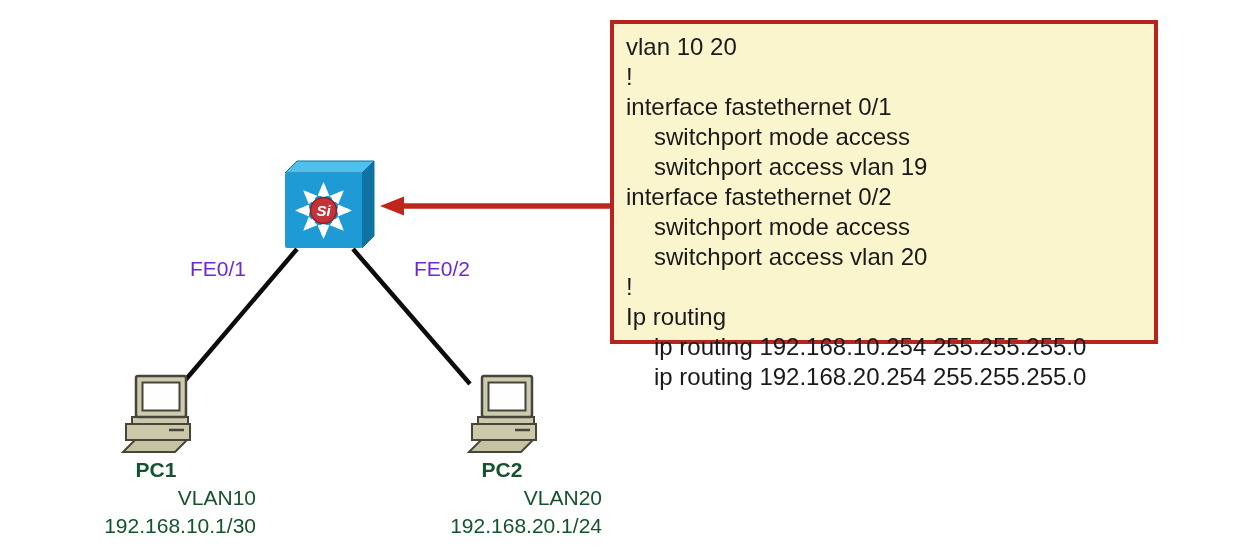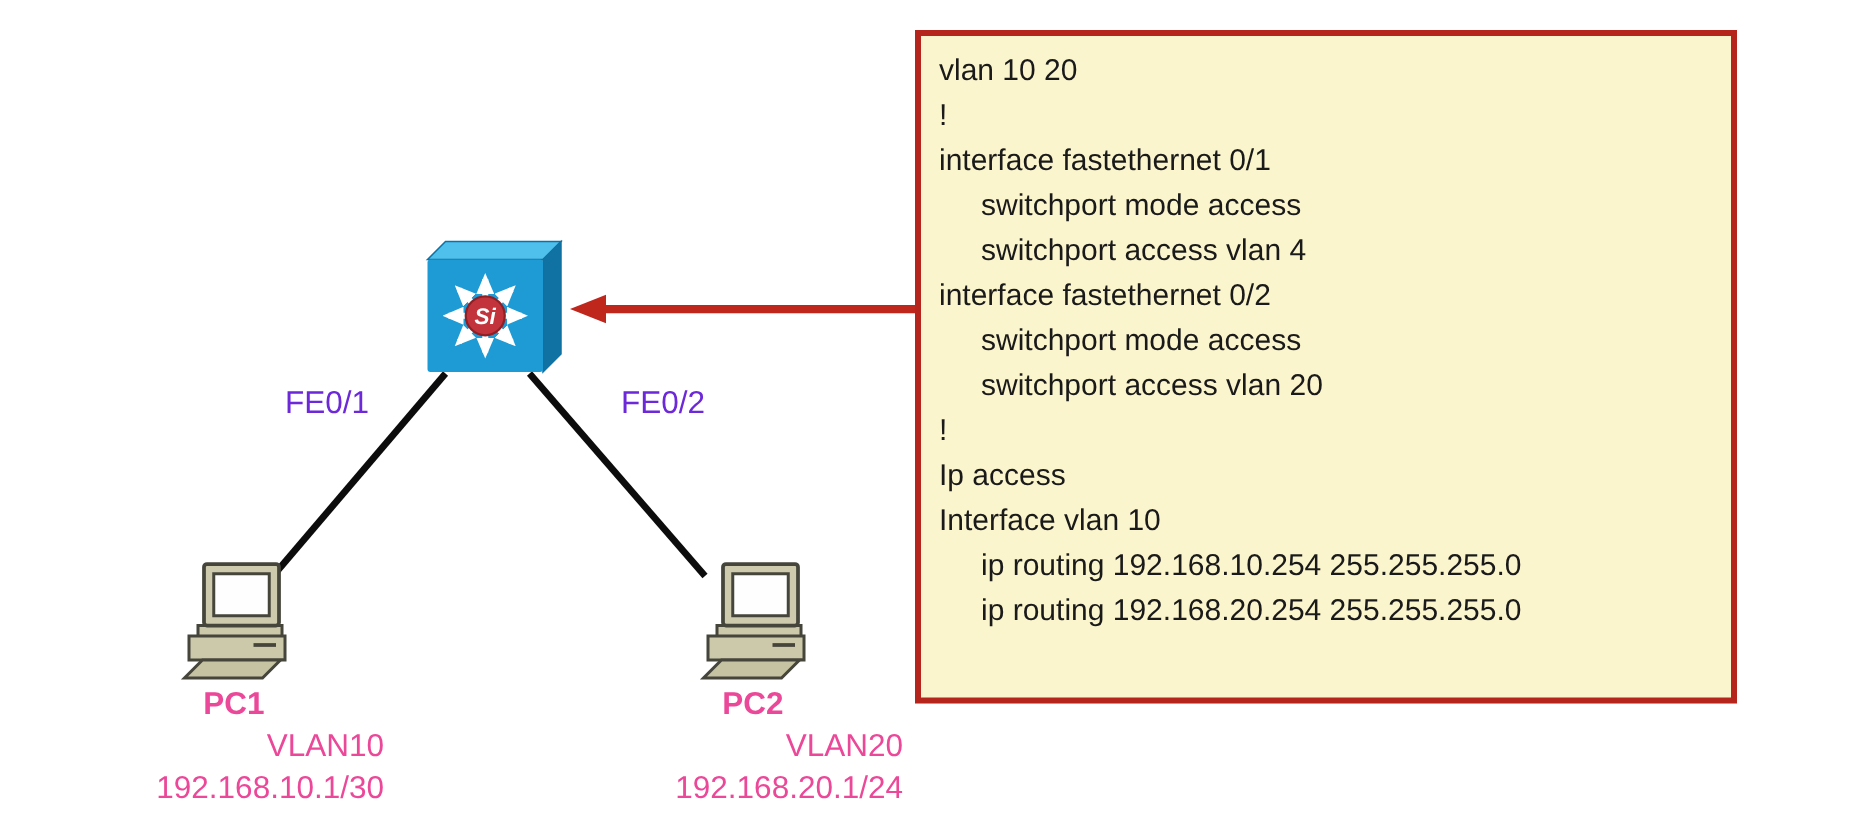--- a/index.html
+++ b/index.html
@@ -15,36 +15,36 @@
 
   .lbl {
     position: absolute;
     color: #6d28d9;
     font-size: 21px;
     text-align: center;
     white-space: nowrap;
   }
   .fe-label { width: 100px; }
 
-  .host-labels { position: absolute; width: 200px; text-align: center; color: #ec4899; }
+  .host-labels { position: absolute; width: 200px; text-align: center; color: #14532d; }
   .host-name { font-size: 21px; font-weight: bold; line-height: 28px; }
   .host-vlan, .host-ip { font-size: 21px; line-height: 28px; text-align: right; }
 
   .cfg {
     position: absolute;
     left: 610px;
     top: 20px;
     width: 548px;
-    height: 449px;
+    height: 324px;
     box-sizing: border-box;
     background: #fbf5cd;
     border: 4px solid #b5251c;
     padding: 8px 10px 8px 12px;
     color: #1a1a1a;
-    font-size: 20px;
+    font-size: 24px;
     line-height: 30px;
   }
   .cfg-line { white-space: nowrap; }
   .cfg-line.ind { padding-left: 28px; }
 
   .si-text {
     font-size: 15px;
     font-weight: bold;
     font-style: italic;
     fill: #ffffff;
@@ -118,24 +118,23 @@
     <div class="host-name">PC2</div>
     <div class="host-vlan">VLAN20</div>
     <div class="host-ip">192.168.20.1/24</div>
   </div>
 
   <div class="cfg">
     <div class="cfg-line">vlan 10 20</div>
     <div class="cfg-line">!</div>
     <div class="cfg-line">interface fastethernet 0/1</div>
     <div class="cfg-line ind">switchport mode access</div>
-    <div class="cfg-line ind">switchport access vlan 4</div>
+    <div class="cfg-line ind">switchport access vlan 19</div>
     <div class="cfg-line">interface fastethernet 0/2</div>
     <div class="cfg-line ind">switchport mode access</div>
     <div class="cfg-line ind">switchport access vlan 20</div>
     <div class="cfg-line">!</div>
-    <div class="cfg-line">Ip access</div>
-    <div class="cfg-line">Interface vlan 10</div>
+    <div class="cfg-line">Ip routing</div>
     <div class="cfg-line ind">ip routing 192.168.10.254 255.255.255.0</div>
     <div class="cfg-line ind">ip routing 192.168.20.254 255.255.255.0</div>
   </div>
 
 </div>
 
 </body></html>

